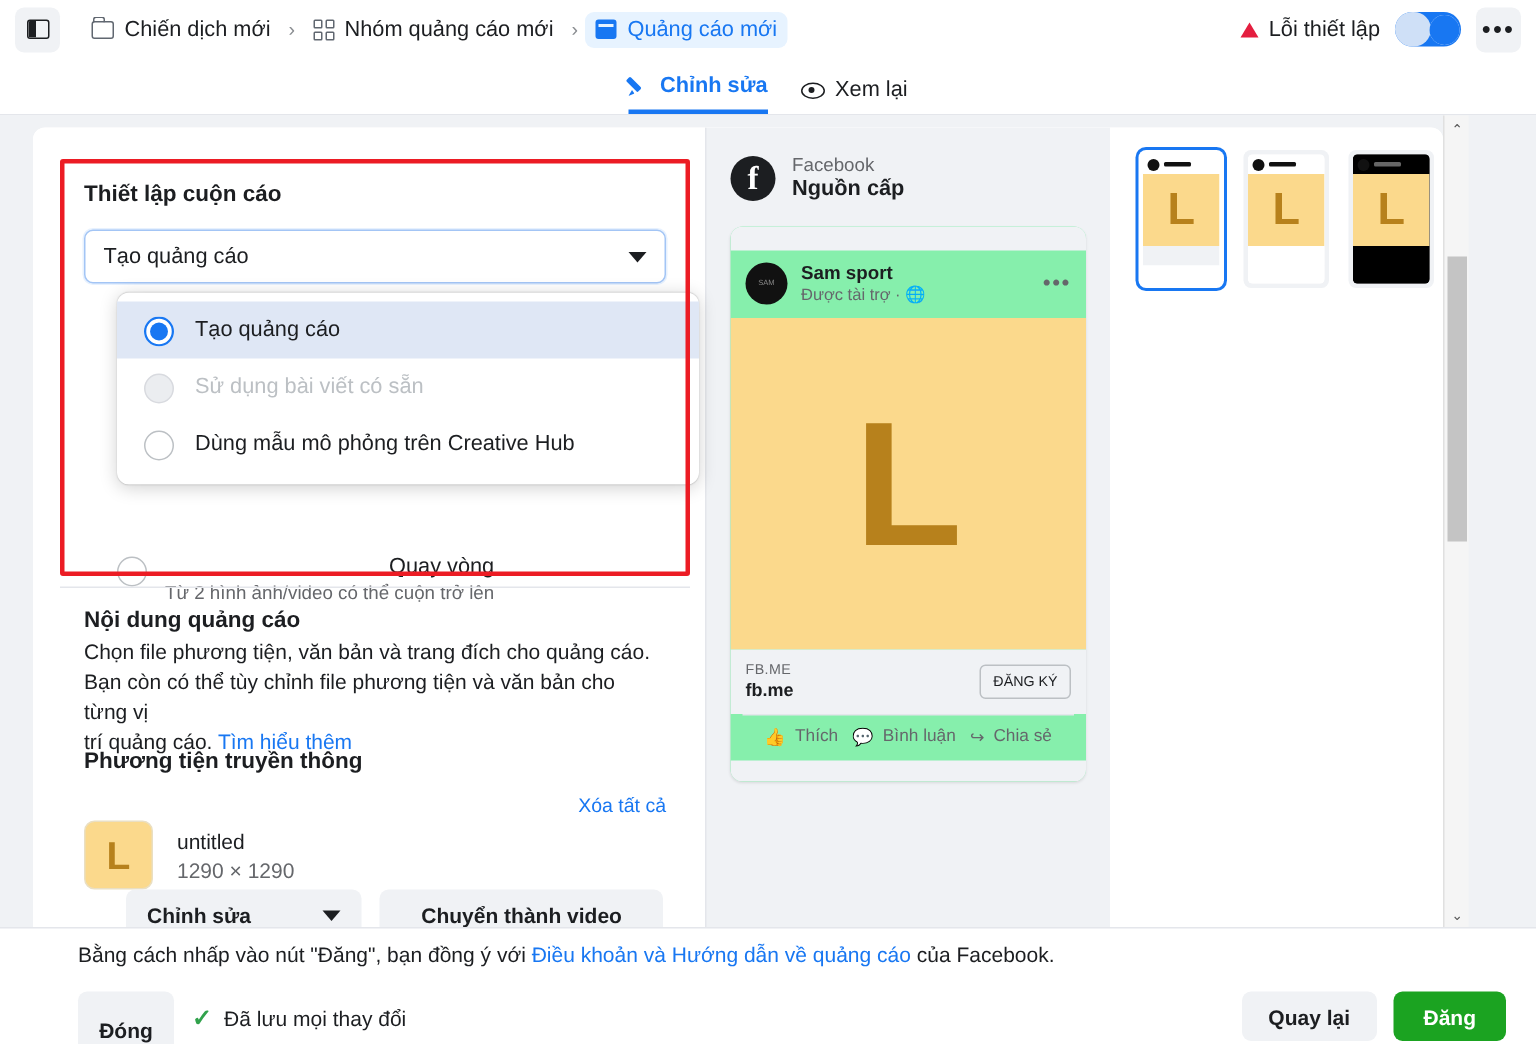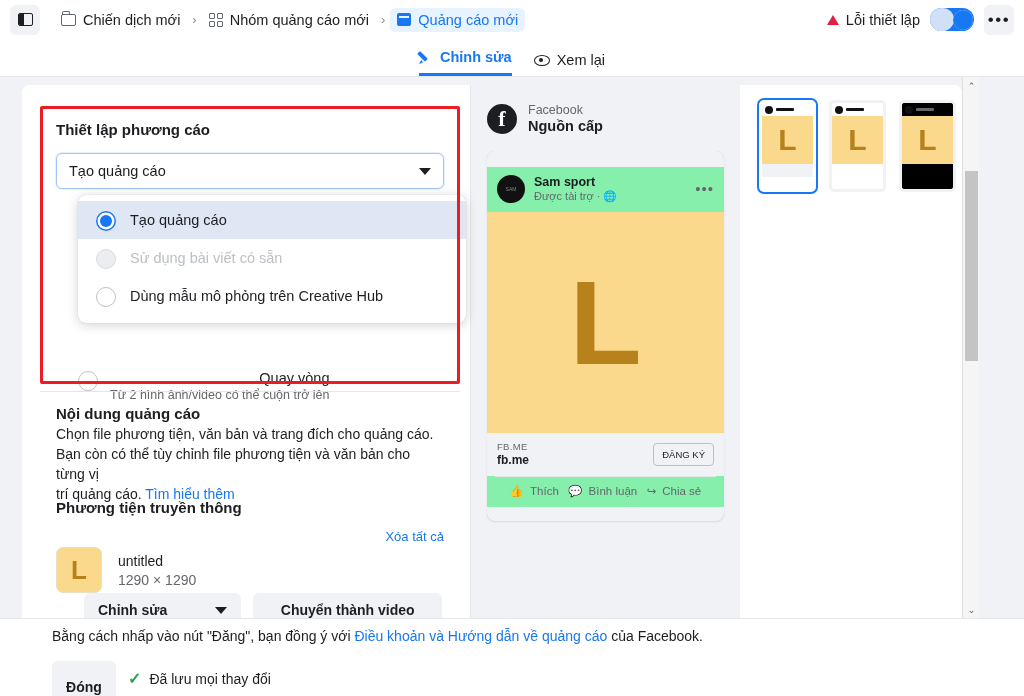--- a/index.html
+++ b/index.html
@@ -292,21 +292,21 @@
     <span class="eye"></span>
     <span>Xem lại</span>
   </div>
 </div>
 
 <div class="workspace">
   <div class="sheet">
 
     <div class="leftcol">
 
-      <div class="setup-label section-title">Thiết lập phương cáo</div>
+      <div class="setup-label section-title">Thiết lập cuộn cáo</div>
 
       <div class="select">
         <span class="val">Tạo quảng cáo</span>
         <span class="caret"></span>
       </div>
 
       <div class="radio-row behind-row">
         <span class="radio"></span>
         <span>
           <span class="rl-title" style="display:block">Quay vòng</span>
@@ -468,13 +468,21 @@
   <div class="foot-note">
     <span>Bằng cách nhấp vào nút "Đăng", bạn đồng ý với </span><span class="link">Điều khoản và Hướng dẫn về quảng cáo</span><span> của Facebook.</span>
   </div>
   <div class="gbtn foot-close">
     <span>Đóng</span>
   </div>
   <div class="saved">
     <span class="check">✓</span>
     <span>Đã lưu mọi thay đổi</span>
   </div>
+  <div class="foot-right">
+    <div class="btn-back">
+      <span>Quay lại</span>
+    </div>
+    <div class="btn-post">
+      <span>Đăng</span>
+    </div>
+  </div>
 </div>
 
 </body></html>

